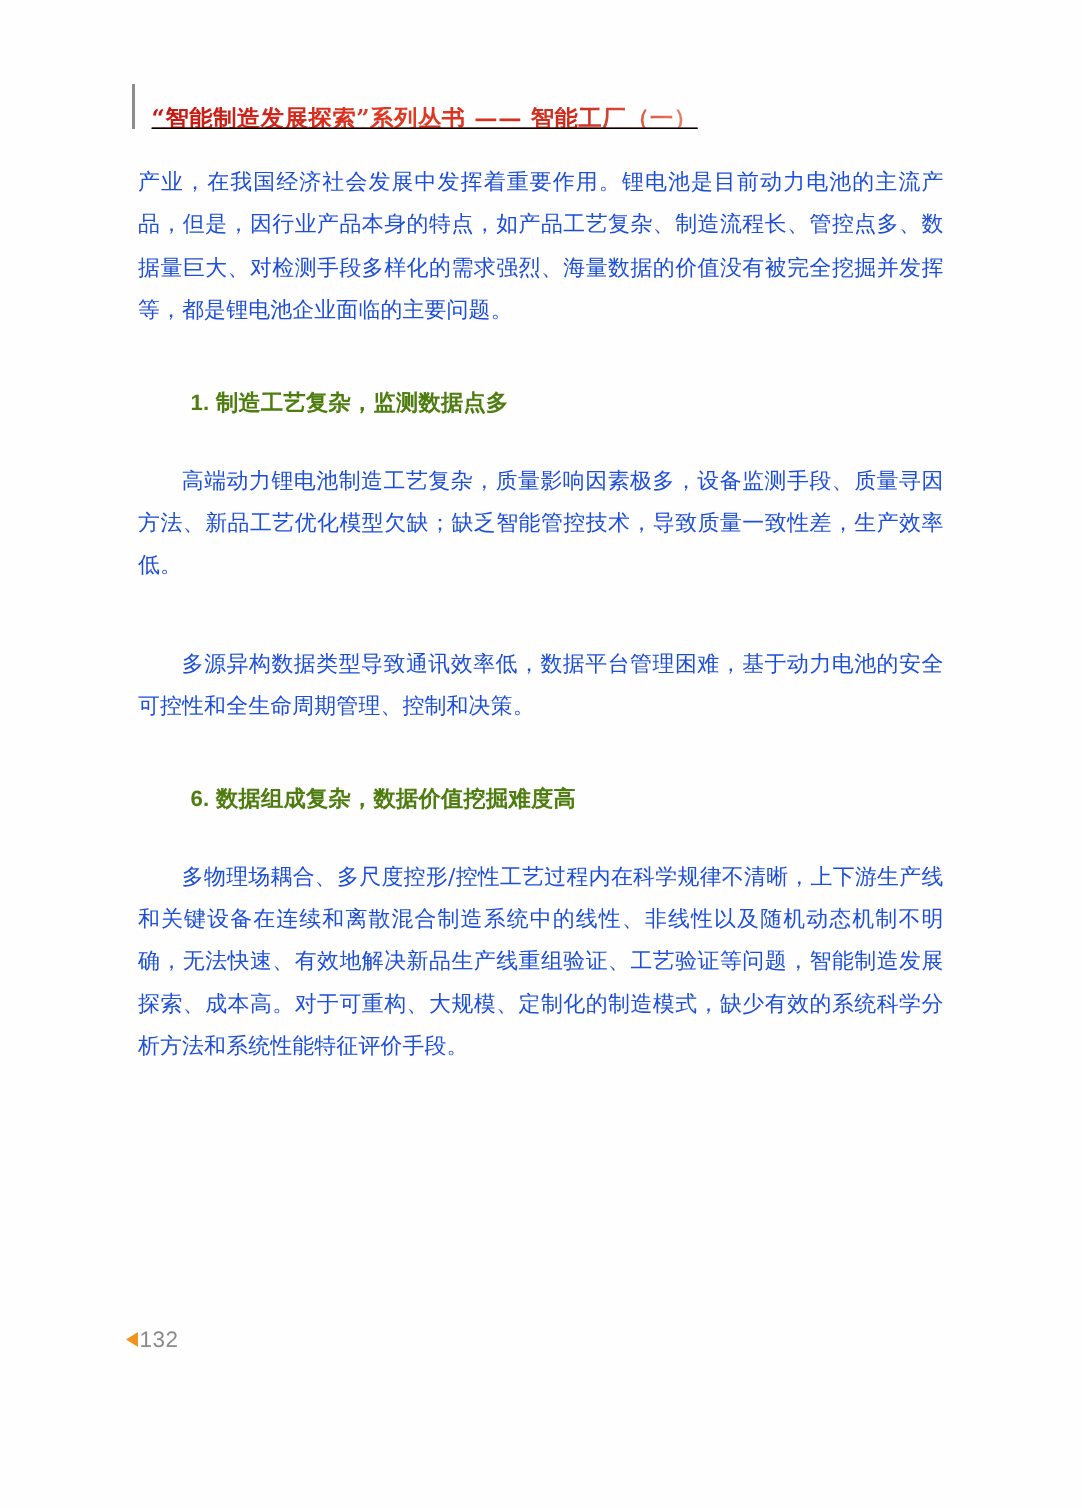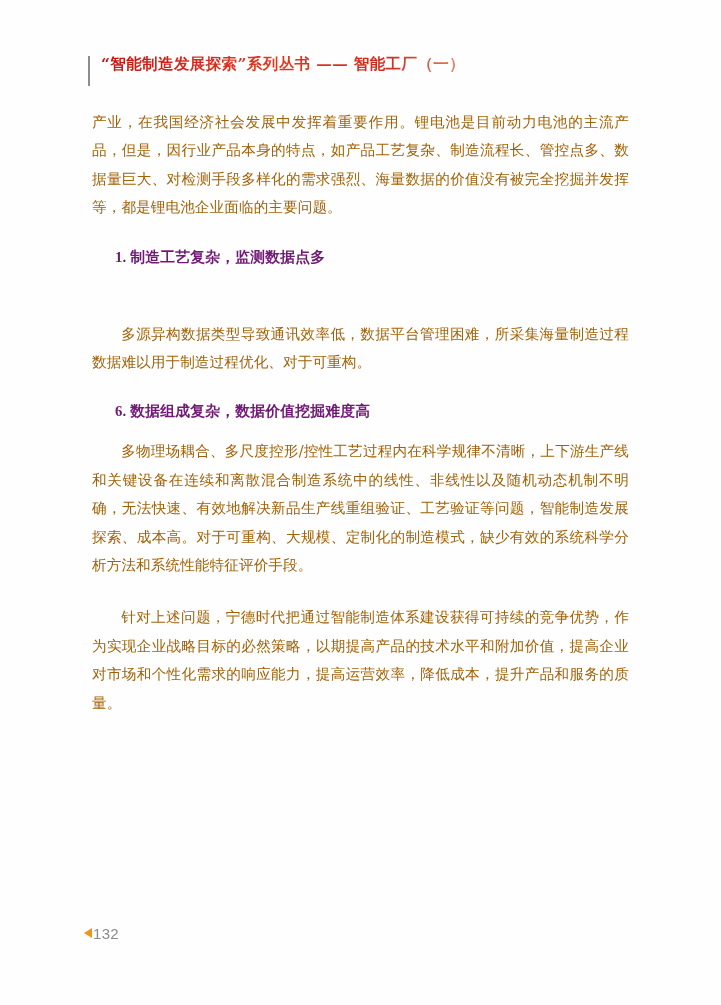--- a/index.html
+++ b/index.html
@@ -23,22 +23,23 @@
     height: 1005px;
     background: #fefefe;
   }
 
   
   .running-header {
     position: absolute;
     left: 88px;
     top: 56px;
     display: flex;
-    align-items: flex-start;
+    align-items: flex-end;
     height: 30px;
+    text-decoration: underline;
   }
   .header-rule {
     width: 2px;
     align-self: stretch;
     background: #8d8d8d;
     margin-right: 11px;
     flex: 0 0 auto;
   }
   .header-title {
     font-family: "DejaVu Serif", "Liberation Serif", serif;
@@ -67,53 +68,53 @@
     left: 92px;
     top: 108px;
     width: 537px;
   }
 
   p.body-para {
     margin: 0;
     font-family: "DejaVu Serif", "Liberation Serif", serif;
     font-size: 14.6px;
     line-height: 28.4px;
-    color: #a16207;
+    color: #1d4ed8;
     text-align: justify;
     text-justify: inter-ideograph;
     letter-spacing: 0.1px;
   }
   p.lead {
     text-indent: 0;
   }
   p.indent {
     text-indent: 2em;
   }
 
   h3.section-heading {
-    margin: 0;
-    font-family: Liberation Serif, serif;
+    margin: 12px;
+    font-family: Liberation Sans, sans-serif;
     font-weight: bold;
     font-size: 14.8px;
     line-height: 24px;
-    color: #701a75;
+    color: #4d7c0f;
     text-indent: 1.55em;
     letter-spacing: 0.2px;
     white-space: nowrap;
   }
 
   .gap-before-heading { height: 23px; }
   .gap-after-heading  { height: 14px; }
   .gap-para           { height: 12px; }
 
   
   .page-footer {
     position: absolute;
     left: 84px;
-    top: 921px;
+    top: 881px;
     display: flex;
     align-items: center;
     height: 24px;
   }
   .folio-mark {
     width: 0;
     height: 0;
     border-top: 5px solid transparent;
     border-bottom: 5px solid transparent;
     border-right: 8px solid #f0941f;
@@ -138,34 +139,34 @@
     <div class="header-title">“智能制造发展探索”系列丛书 —— 智能工厂（一）</div>
   </div>
 
   <div class="content">
 
     <p class="body-para lead">产业，在我国经济社会发展中发挥着重要作用。锂电池是目前动力电池的主流产品，但是，因行业产品本身的特点，如产品工艺复杂、制造流程长、管控点多、数据量巨大、对检测手段多样化的需求强烈、海量数据的价值没有被完全挖掘并发挥等，都是锂电池企业面临的主要问题。</p>
 
     <div class="gap-before-heading"></div>
     <h3 class="section-heading">1. 制造工艺复杂，监测数据点多</h3>
     <div class="gap-after-heading"></div>
+    <p class="body-para indent">高端动力锂电池制造工艺复杂，质量影响因素极多，设备监测手段、质量寻因方法、新品工艺优化模型欠缺；缺乏智能管控技术，导致质量一致性差，生产效率低。</p>
 
     <div class="gap-before-heading"></div>
     <div class="gap-after-heading"></div>
-    <p class="body-para indent">多源异构数据类型导致通讯效率低，数据平台管理困难，所采集海量制造过程数据难以用于制造过程优化、对于可重构。</p>
+    <p class="body-para indent">多源异构数据类型导致通讯效率低，数据平台管理困难，基于动力电池的安全可控性和全生命周期管理、控制和决策。</p>
 
     <div class="gap-before-heading"></div>
     <h3 class="section-heading">6. 数据组成复杂，数据价值挖掘难度高</h3>
     <div class="gap-after-heading"></div>
     <p class="body-para indent">多物理场耦合、多尺度控形/控性工艺过程内在科学规律不清晰，上下游生产线和关键设备在连续和离散混合制造系统中的线性、非线性以及随机动态机制不明确，无法快速、有效地解决新品生产线重组验证、工艺验证等问题，智能制造发展探索、成本高。对于可重构、大规模、定制化的制造模式，缺少有效的系统科学分析方法和系统性能特征评价手段。</p>
 
     <div class="gap-para"></div>
 
     <div class="gap-para"></div>
-    <p class="body-para indent">针对上述问题，宁德时代把通过智能制造体系建设获得可持续的竞争优势，作为实现企业战略目标的必然策略，以期提高产品的技术水平和附加价值，提高企业对市场和个性化需求的响应能力，提高运营效率，降低成本，提升产品和服务的质量。</p>
 
   </div>
 
   <div class="page-footer">
     <div class="folio-mark"></div>
     <div class="folio-number">132</div>
   </div>
 
 </div>
 

